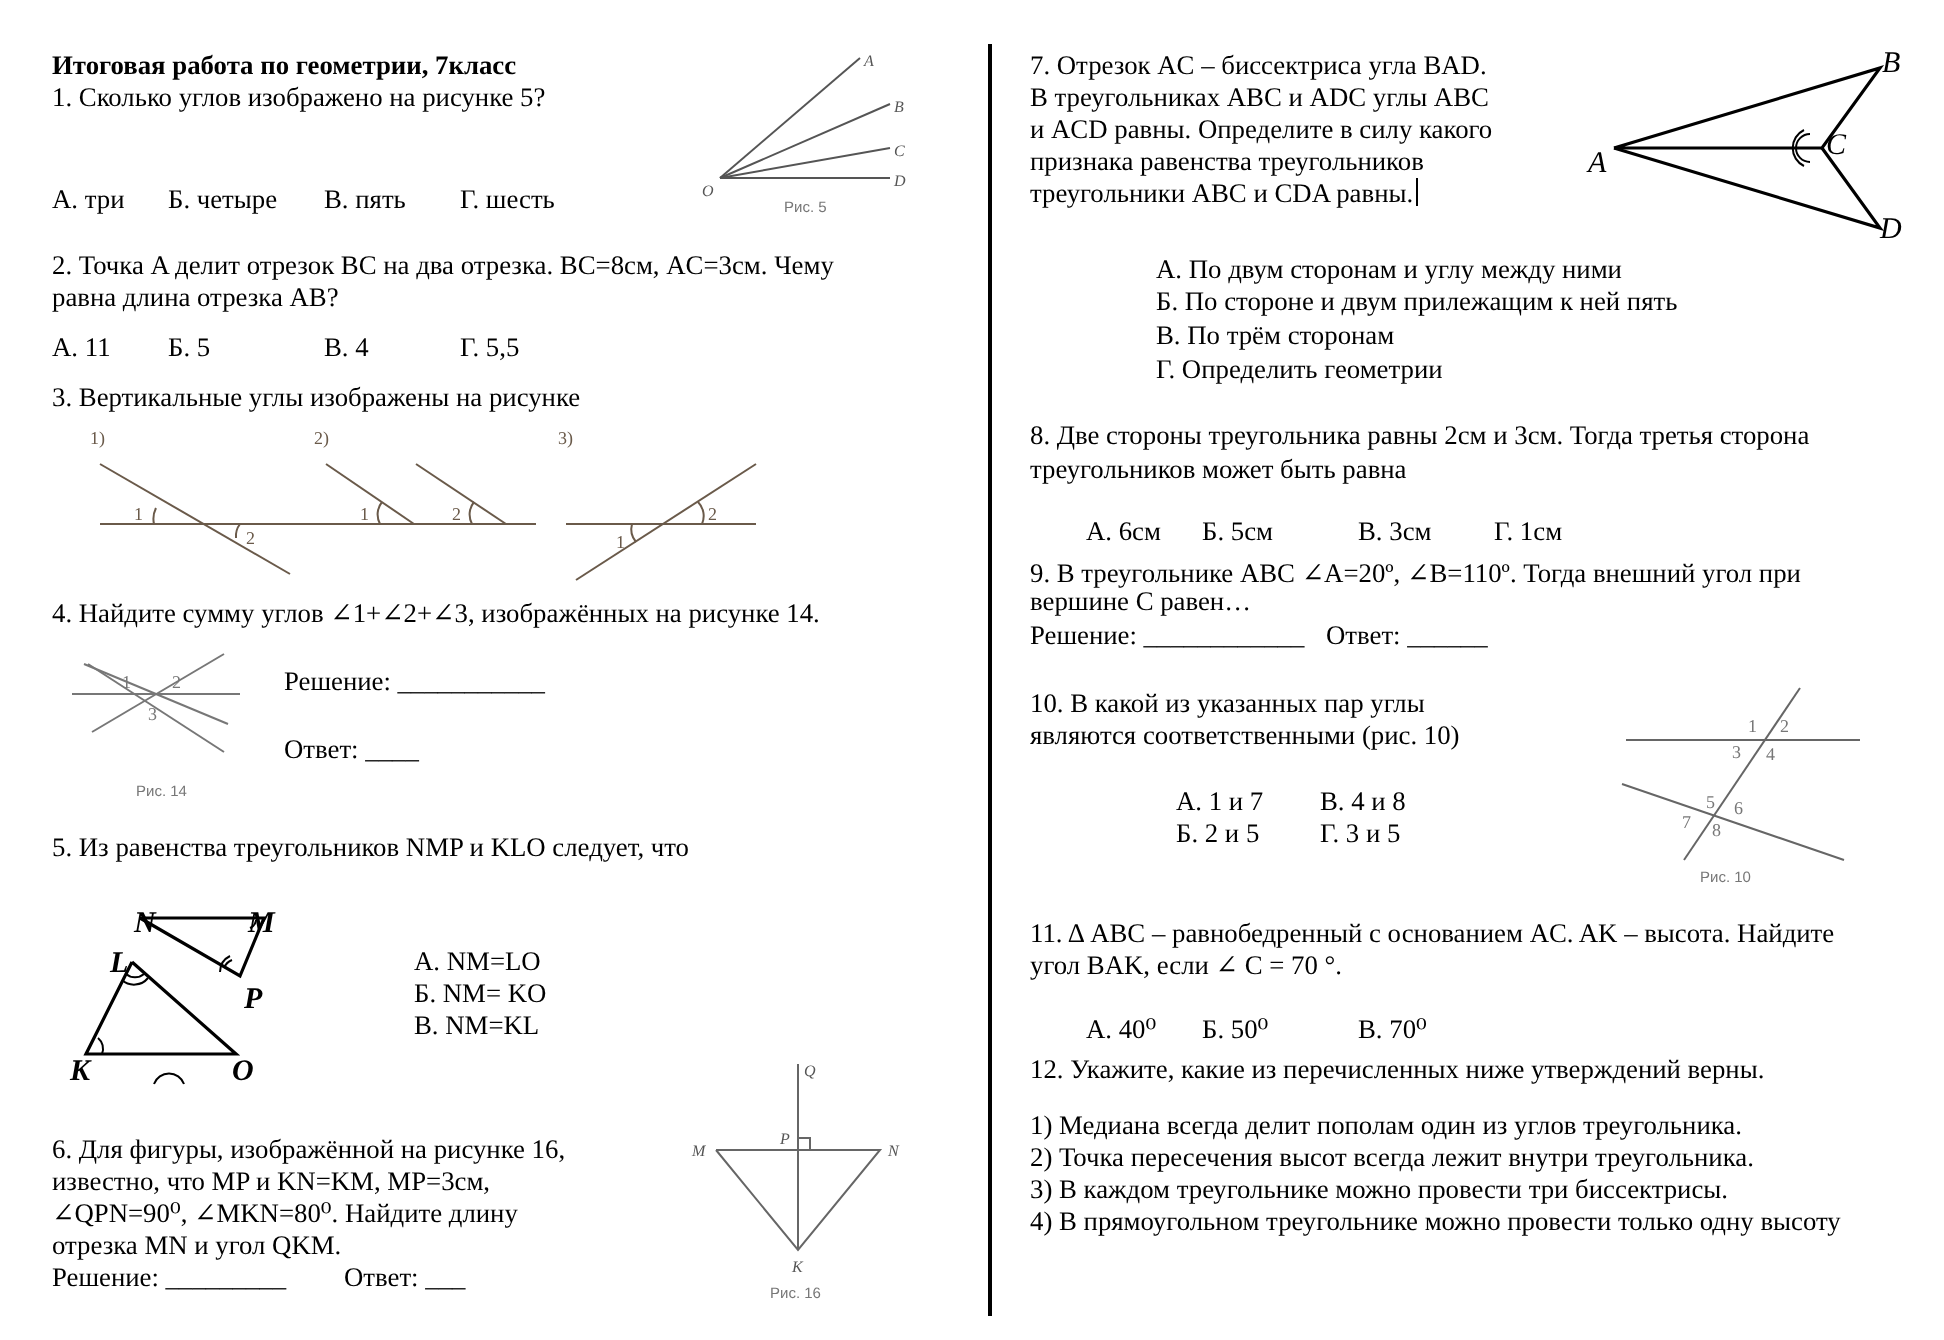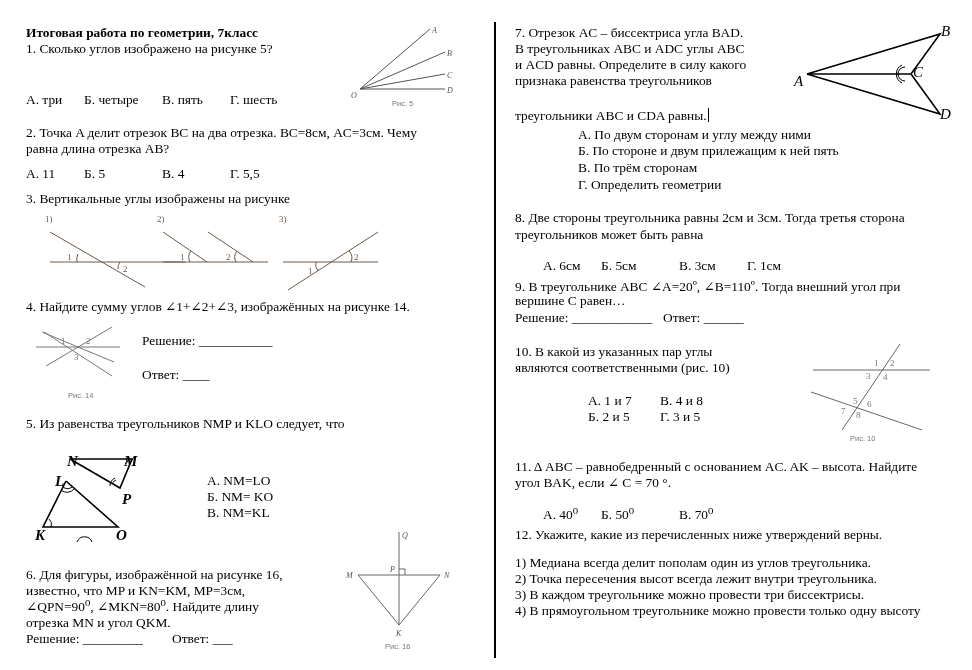--- a/index.html
+++ b/index.html
@@ -130,21 +130,21 @@
   <text class="lbl" x="50" y="44">P</text>
   <text class="lbl" x="104" y="50">N</text>
   <text class="lbl" x="56" y="108">K</text>
   <text class="cap" x="45" y="121">Рис. 16</text>
 </svg>
 
 <div class="abs" style="left:515px;top:25px;">7. Отрезок AC – биссектриса угла BAD.</div>
 <div class="abs" style="left:515px;top:41px;">В треугольниках ABC и ADC углы ABC</div>
 <div class="abs" style="left:515px;top:57px;">и ACD равны. Определите в силу какого</div>
 <div class="abs" style="left:515px;top:73px;">признака равенства треугольников</div>
-<div class="abs" style="left:515px;top:89px;margin-top:19px;"><span>треугольники ABC и CDA равны.</span><span class="caret"></span></div>
+<div class="abs" style="left:515px;top:89px;"><span>треугольники ABC и CDA равны.</span><span class="caret"></span></div>
 <svg style="left:790px;top:22px;" width="180" height="105">
   <polyline class="figdark" points="17,52 150,12 121,52 17,52"></polyline>
   <polyline class="figdark" points="17,52 150,92 121,52"></polyline>
   <path class="figdark" style="stroke-width:1" d="M115 45 A7 7 0 0 0 115 59"></path>
   <path class="figdark" style="stroke-width:1" d="M112 43 A10 10 0 0 0 112 61"></path>
   <text class="lblbig" style="font-weight:normal" x="4" y="64">A</text>
   <text class="lblbig" style="font-weight:normal" x="151" y="14">B</text>
   <text class="lblbig" style="font-weight:normal" x="123" y="55">C</text>
   <text class="lblbig" style="font-weight:normal" x="150" y="97">D</text>
 </svg>

